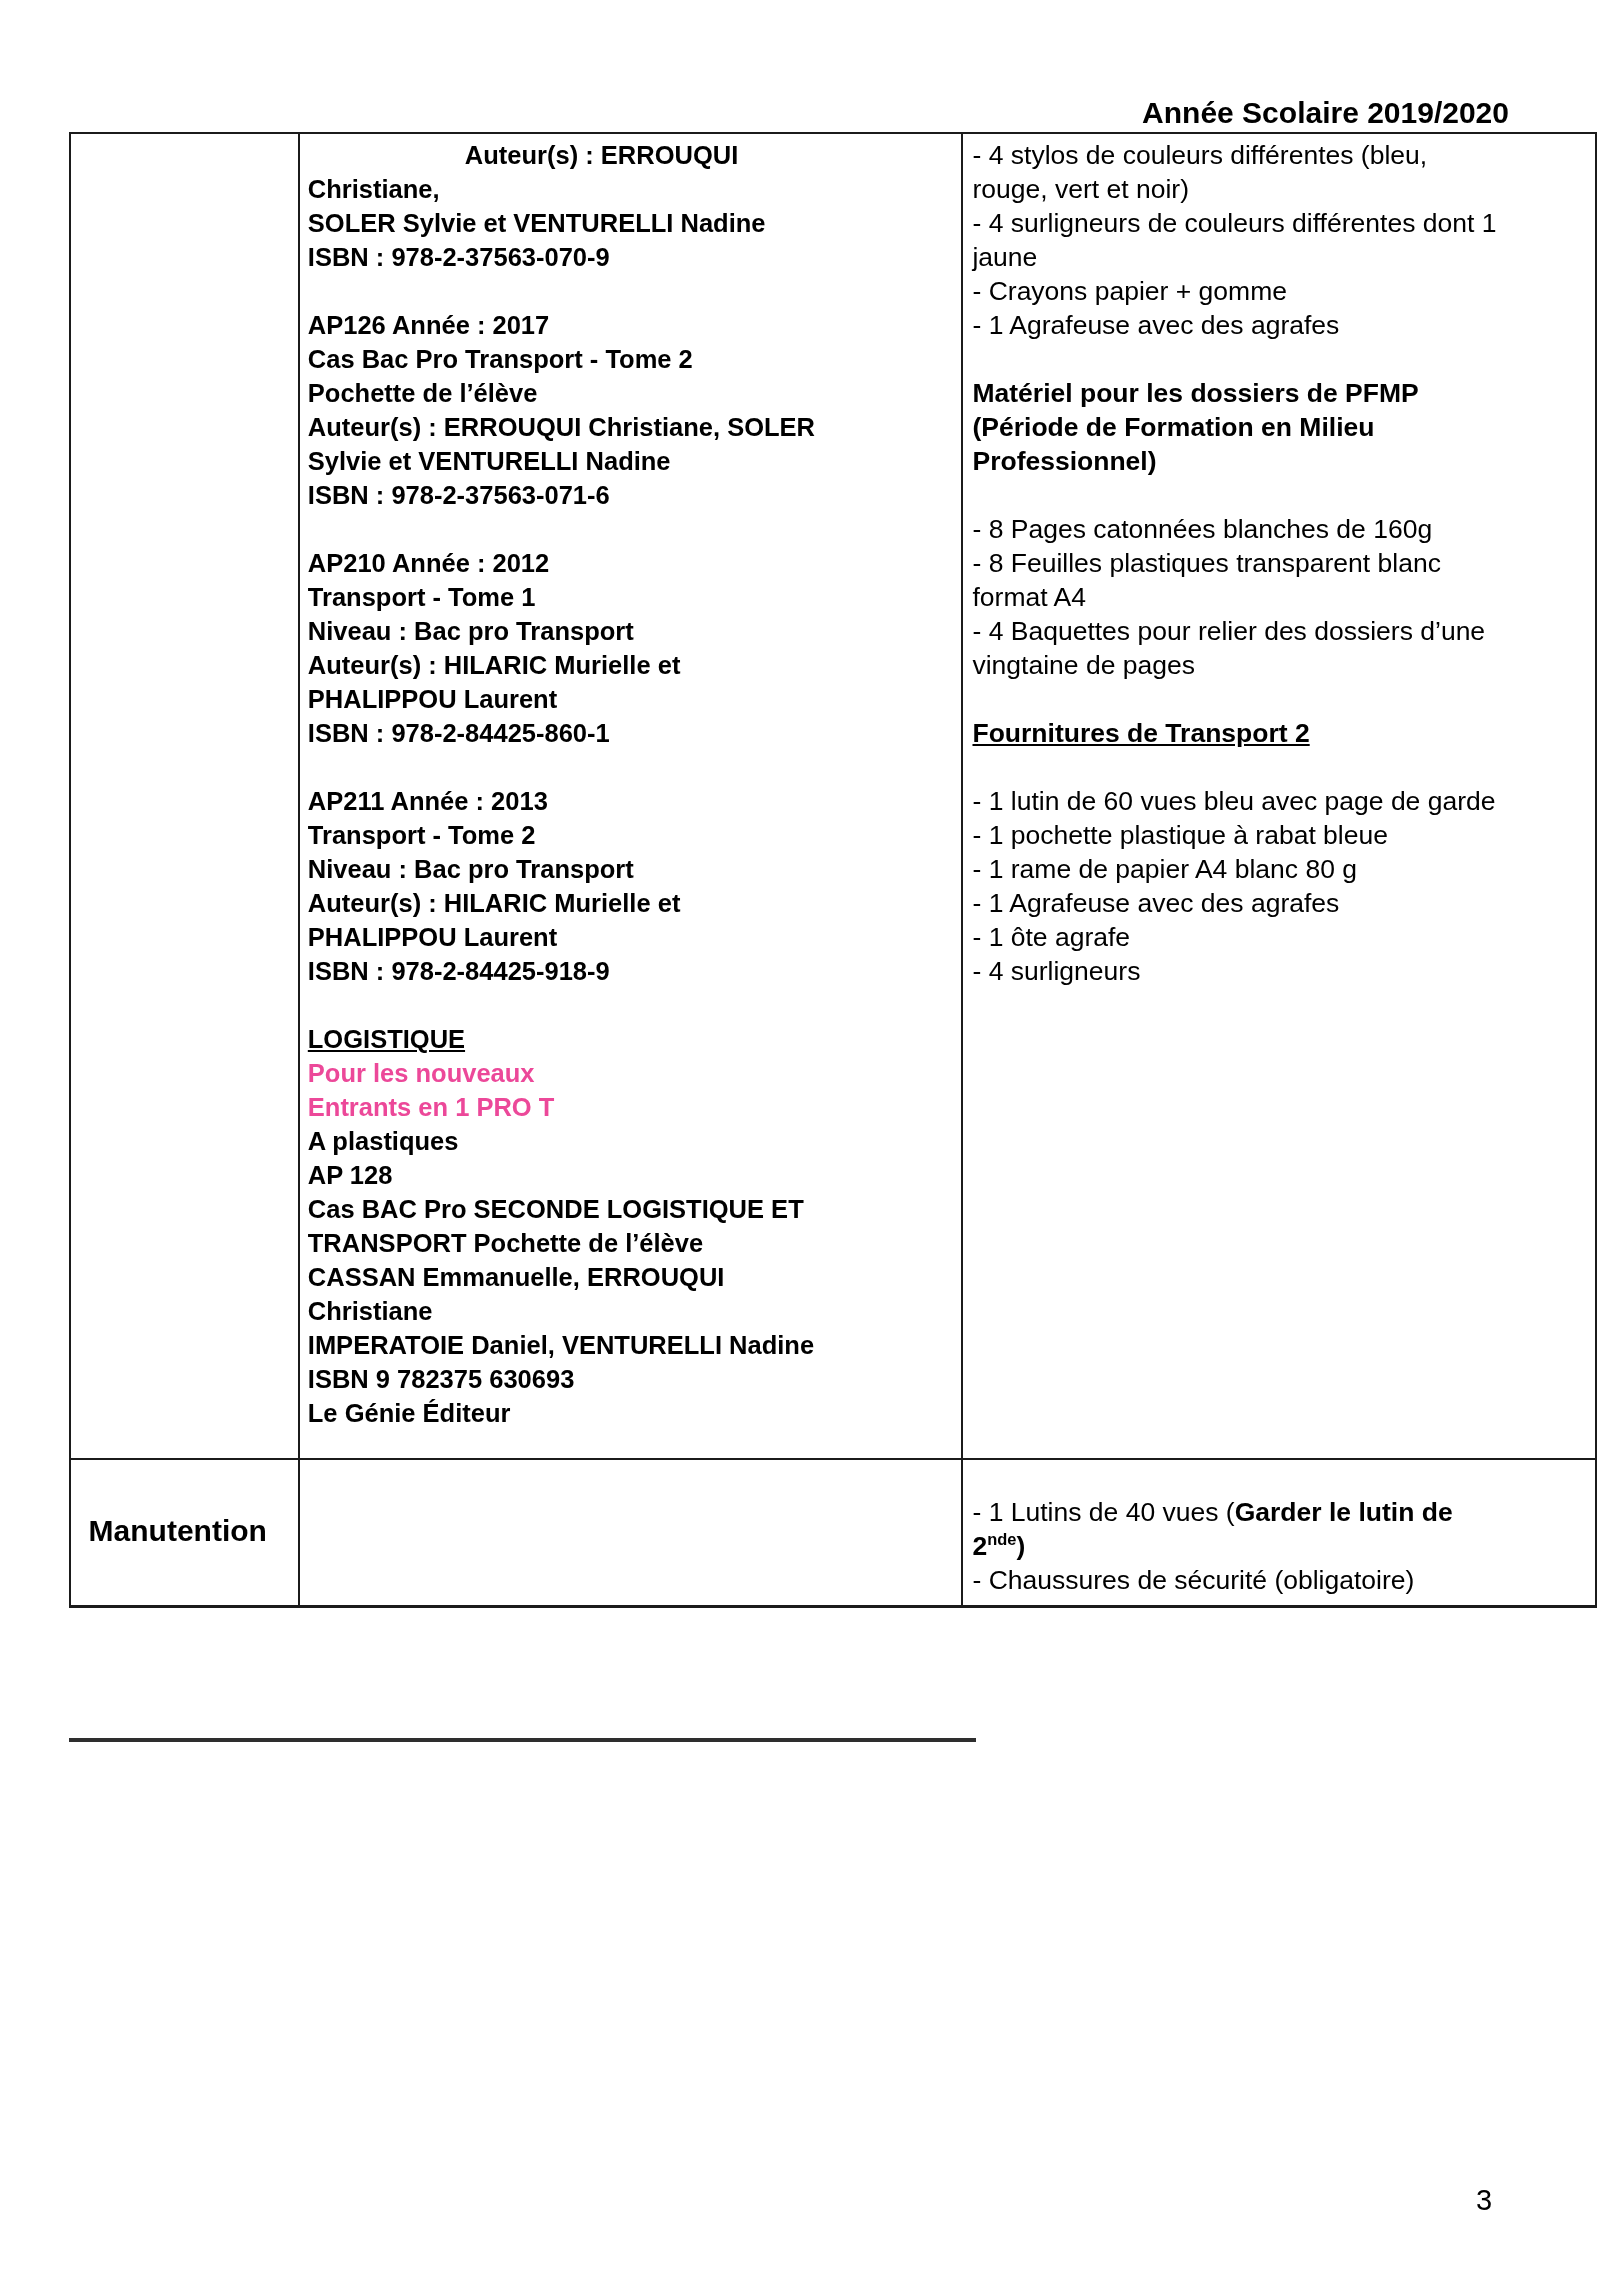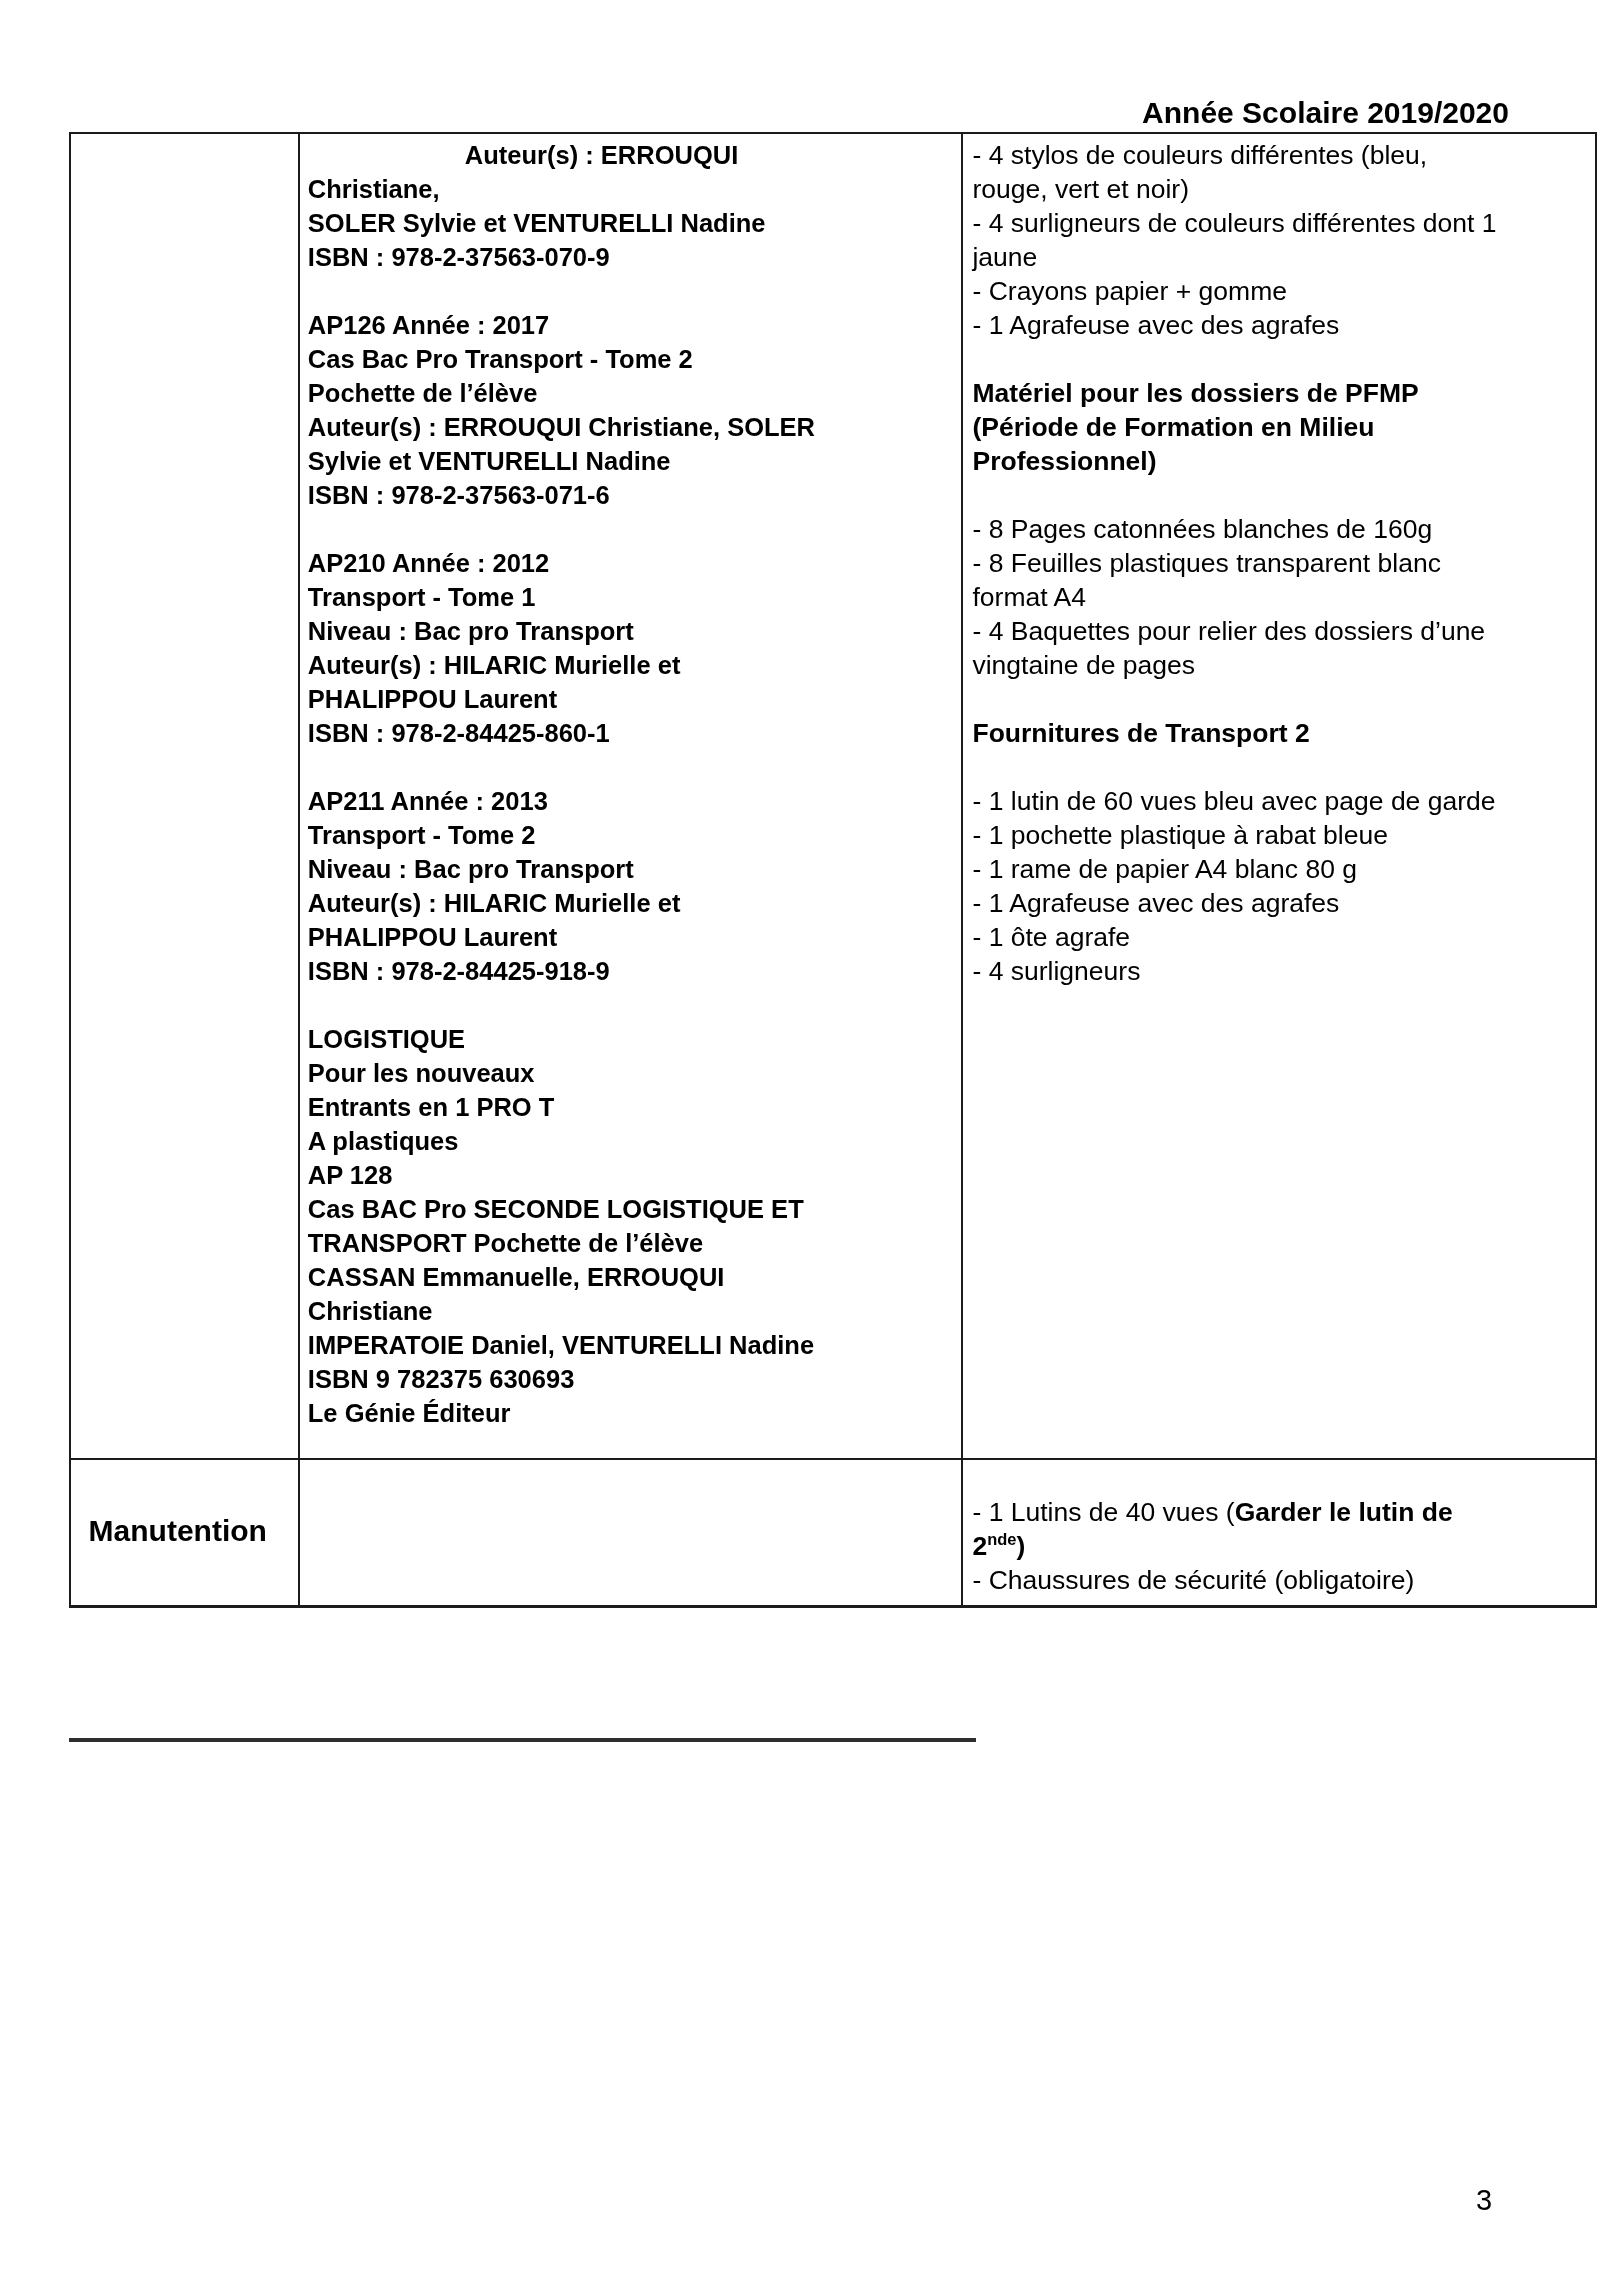--- a/index.html
+++ b/index.html
@@ -53,22 +53,22 @@
   td.c3{width:617px;padding:3.9px 5.9px 0 9.8px;font-size:26.5px;line-height:34px;border-radius:25px;}
   tr.r1{height:1326px;margin-left:21px;}
   tr.r2{height:147px;}
   td.cat{
     font-weight:bold;font-size:30px;
     padding:54px 3.9px 0 17.6px;
   }
   td.c3.row2pad{padding-top:35px;}
   .ln{min-height:34px;white-space:nowrap;}
   .ln .b{font-weight:bold;}
-  .ln .red{color:#000000;}
-  .ln .u{}
+  .ln .red{color:#ec4899;}
+  .ln .u{text-decoration:underline;}
   .ln sup{font-size:0.62em;line-height:0;}
 
   
   .footnote-rule{
     position:absolute;left:69px;top:1738px;
     width:907px;height:3.9px;background:#2e2e2e;
   }
   .page-number{
     position:absolute;left:1476px;top:2184px;
     font-size:29px;

